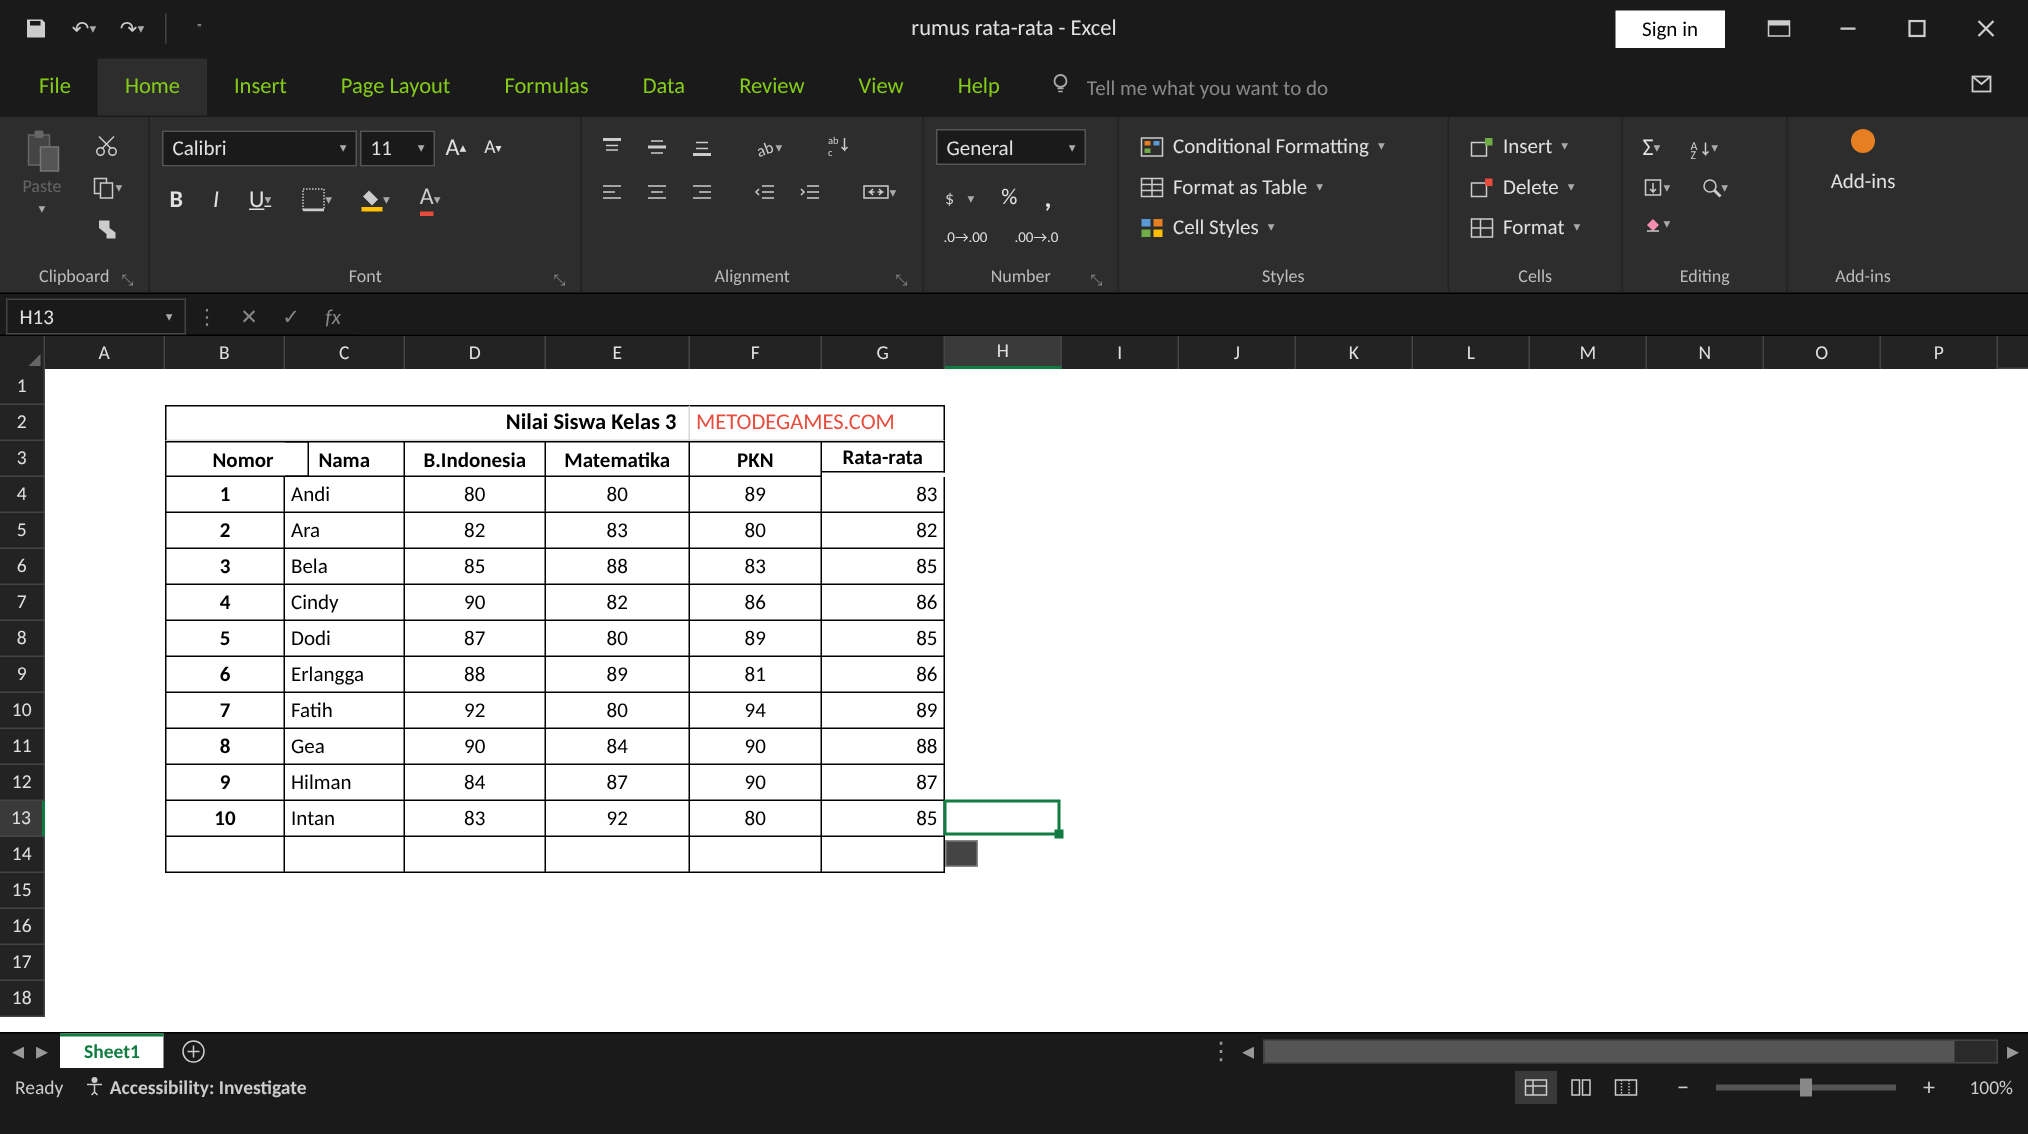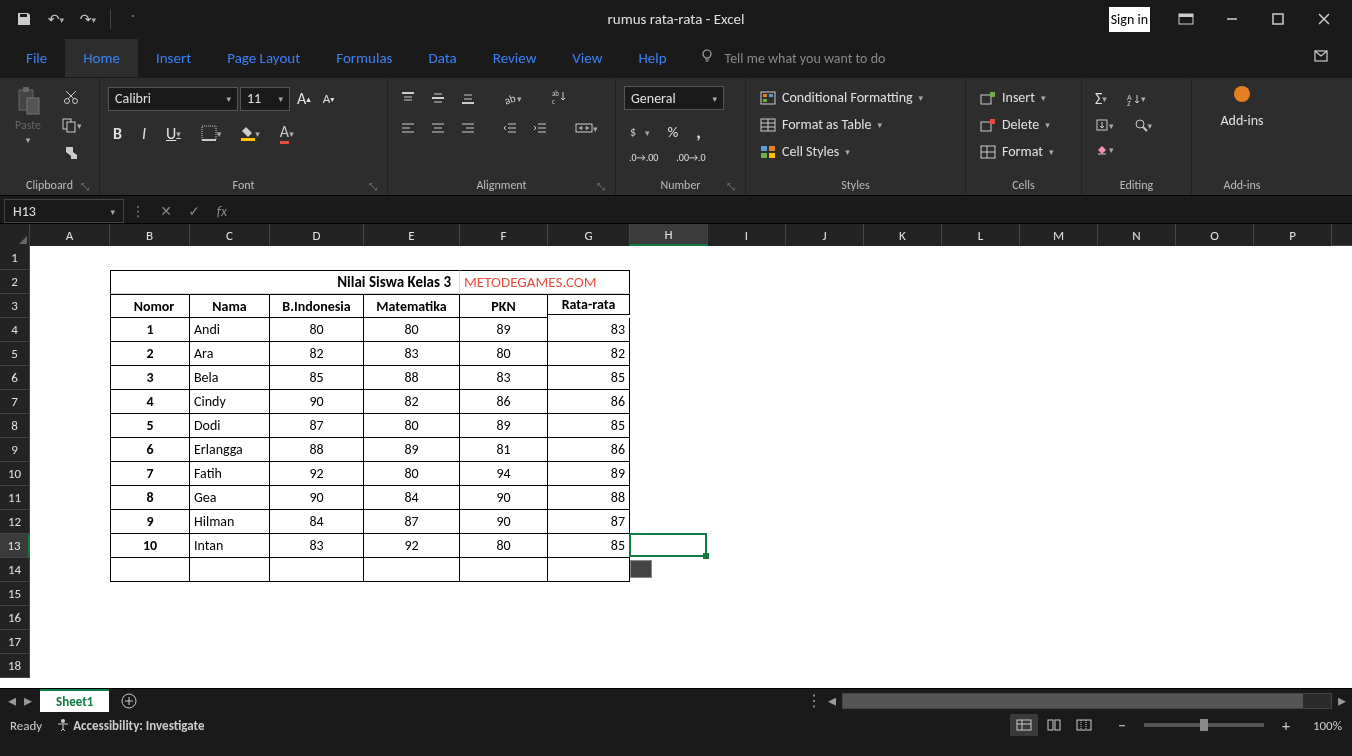--- a/index.html
+++ b/index.html
@@ -5,26 +5,26 @@
 * { margin: 0; padding: 0; box-sizing: border-box; font-family: "Segoe UI", Calibri, sans-serif; }
 body { width: 1352px; height: 756px; background: #1a1a1a; color: #e0e0e0; overflow: hidden; position: relative; }
 
 
 .titlebar { height: 38px; background: #1a1a1a; display: flex; align-items: center; position: relative; }
 .qat { display: flex; align-items: center; gap: 4px; padding-left: 10px; }
 .qat-btn { width: 28px; height: 28px; display: flex; align-items: center; justify-content: center; color: #ccc; font-size: 14px; }
 .qat-div { width: 1px; height: 20px; background: #444; margin: 0 4px; }
 .title-center { position: absolute; left: 50%; transform: translateX(-50%); font-size: 15px; color: #e0e0e0; }
 .title-right { margin-left: auto; display: flex; align-items: center; gap: 2px; padding-right: 6px; }
-.signin-btn { background: #fff; color: #000; padding: 4px 2px; font-size: 14px; margin-right: 12px; }
+.signin-btn { background: #fff; color: #000; padding: 4px 18px; font-size: 14px; margin-right: 12px; }
 .win-btn { width: 44px; height: 38px; display: flex; align-items: center; justify-content: center; color: #ccc; font-size: 14px; }
 
 
 .ribbon-tabs { height: 40px; background: #1a1a1a; display: flex; align-items: center; padding-left: 8px; }
-.tab { padding: 10px 18px; font-size: 15px; color: #3b82f6; cursor: pointer; text-align: right; }
+.tab { padding: 10px 18px; font-size: 15px; color: #84cc16; cursor: pointer; text-align: right; }
 .tab.active { background: #2d2d2d; }
 .tellme { display: flex; align-items: center; margin-left: 14px; color: #888; font-size: 14px; gap: 10px; }
 .share-icon { margin-left: auto; padding: 0 20px; color: #ccc; font-size: 18px; }
 
 
 .ribbon { height: 118px; background: #2d2d2d; display: flex; border-bottom: 1px solid #000; }
 .group { padding: 4px 8px 0 8px; border-right: 1px solid #222; display: flex; flex-direction: column; justify-content: space-between; }
 .group-body { display: flex; align-items: flex-start; gap: 4px; padding-top: 4px; flex: 1; }
 .group-label { font-size: 12px; color: #bbb; text-align: center; padding: 3px 0; position: relative; }
 .group-label .launcher { position: absolute; right: 2px; bottom: 2px; font-size: 10px; color: #888; }
@@ -540,21 +540,21 @@
       <div class="row-h active">13</div>
       <div class="row-h">14</div>
       <div class="row-h">15</div>
       <div class="row-h">16</div>
       <div class="row-h">17</div>
       <div class="row-h">18</div>
     </div>
   <div class="grid">
       <div class="cell title-merged center b-top b-left" style="left: 80px; top: 24px; width: 350px; height: 24px; justify-content: flex-end; padding-right: 8px;">Nilai Siswa Kelas 3</div>
       <div class="cell watermark b-top b-right" style="left: 430px; top: 24px; width: 170px; height: 24px;">METODEGAMES.COM</div>
-      <div class="cell bold center b-top b-bottom b-left b-right" style="left: 80px; top: 48px; width: 80px; height: 24px; padding-left: 12px;">Nomor</div>
+      <div class="cell bold center b-top b-bottom b-left b-right" style="left: 80px; top: 48px; width: 96px; height: 24px; padding-left: 12px;">Nomor</div>
       <div class="cell bold center b-top b-bottom b-right" style="left: 160px; top: 48px; width: 80px; height: 24px;">Nama</div>
       <div class="cell bold center b-top b-bottom b-right" style="left: 240px; top: 48px; width: 94px; height: 24px;">B.Indonesia</div>
       <div class="cell bold center b-top b-bottom b-right" style="left: 334px; top: 48px; width: 96px; height: 24px; text-align: right;">Matematika</div>
       <div class="cell bold center b-top b-bottom b-right" style="left: 430px; top: 48px; width: 88px; height: 24px;">PKN</div>
       <div class="cell bold center b-top b-bottom b-right" style="left: 518px; top: 48px; width: 82px; height: 21px;">Rata-rata</div>
       <div class="cell b-bottom b-left bold center b-right" style="left: 80px; top: 72px; width: 80px; height: 24px;">1</div>
       <div class="cell b-bottom b-right" style="left: 160px; top: 72px; width: 80px; height: 24px;">Andi</div>
       <div class="cell b-bottom center b-right" style="left: 240px; top: 72px; width: 94px; height: 24px;">80</div>
       <div class="cell b-bottom center b-right" style="left: 334px; top: 72px; width: 96px; height: 24px;">80</div>
       <div class="cell b-bottom center b-right" style="left: 430px; top: 72px; width: 88px; height: 24px;">89</div>

